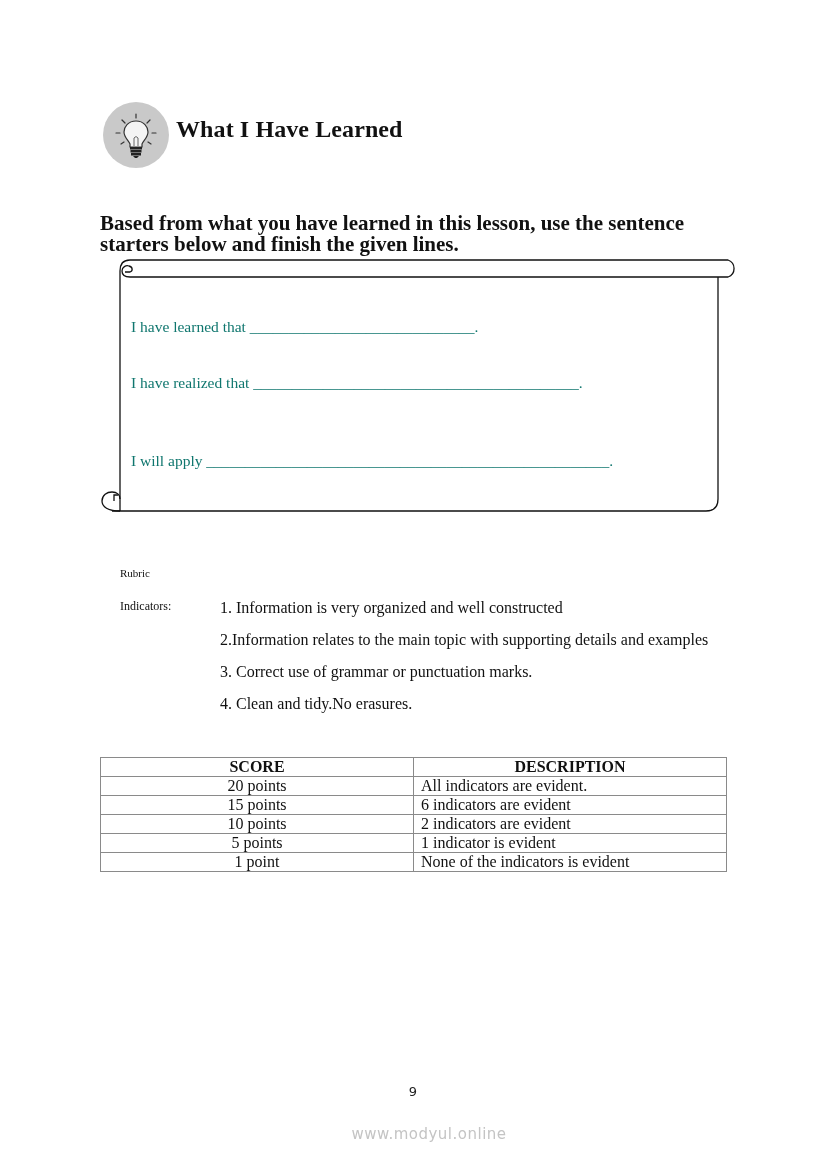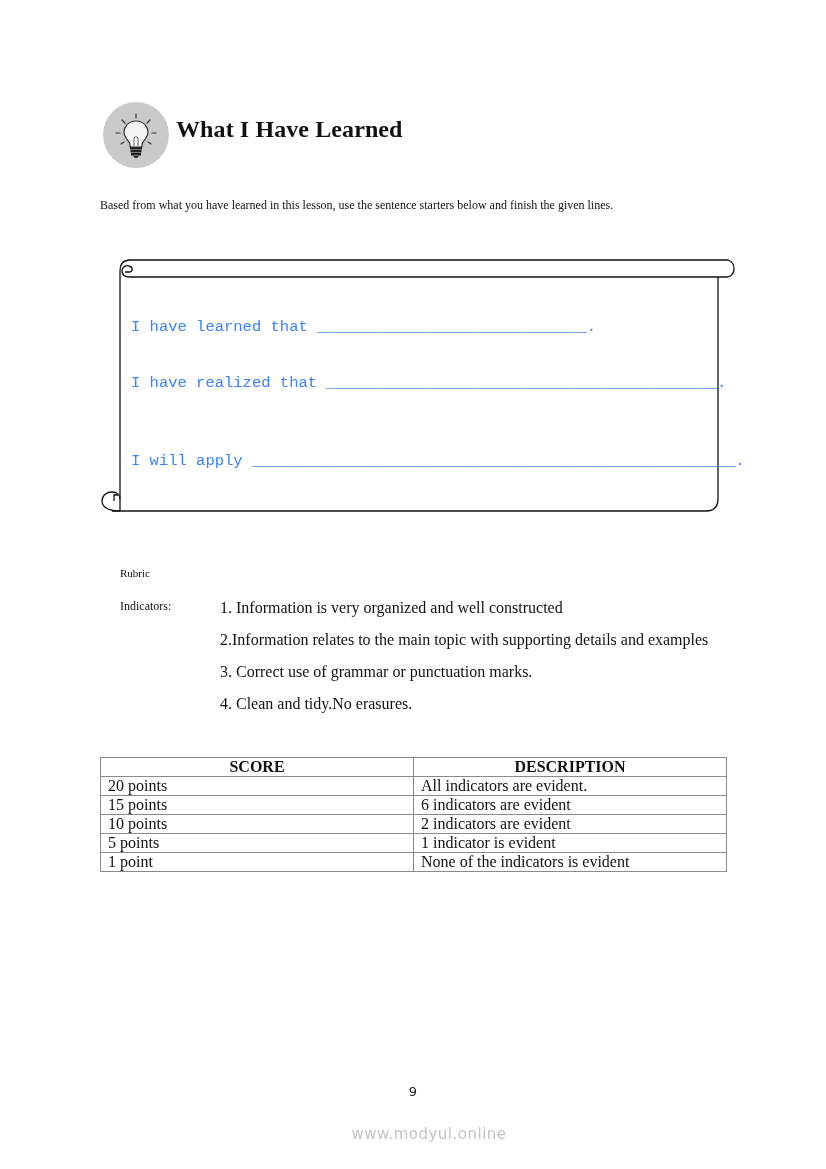--- a/index.html
+++ b/index.html
@@ -5,40 +5,40 @@
     html, body { margin: 0; padding: 0; background: #ffffff; }
     body { width: 826px; height: 1169px; position: relative; overflow: hidden;
            font-family: "Liberation Serif", serif; color: #111; }
     .abs { position: absolute; }
 
     
     .bulb-circle { left: 103px; top: 102px; width: 66px; height: 66px; border-radius: 50%; background: #c9c9c9; }
     .bulb-circle svg { position: absolute; left: 0; top: 0; }
     .title { left: 176px; top: 116px; font-size: 24px; font-weight: bold; letter-spacing: 0.1px; }
 
-    .intro { left: 100px; top: 195px; width: 640px; font-size: 12px; line-height: 21px; }
+    .intro { left: 100px; top: 213px; width: 640px; font-size: 21px; line-height: 21px; font-weight: bold; }
 
     
     .scroll-svg { left: 98px; top: 255px; }
-    .prompt { font-family: Liberation Mono, monospace; font-size: 15.5px; color: #3b82f6; white-space: nowrap; }
+    .prompt { font-family: Liberation Serif, serif; font-size: 15.5px; color: #0f766e; white-space: nowrap; }
     .p1 { left: 131px; top: 318px; }
     .p2 { left: 131px; top: 374px; }
     .p3 { left: 131px; top: 452px; }
 
     
     .rubric-label { left: 120px; top: 567px; font-size: 11px; }
     .ind-label { left: 120px; top: 599px; font-size: 12px; }
     .ind { left: 220px; font-size: 16px; white-space: nowrap; }
     .i1 { top: 599px; } .i2 { top: 631px; } .i3 { top: 663px; } .i4 { top: 695px; }
 
     
     table.score { position: absolute; left: 100px; top: 757px; width: 627px; border-collapse: collapse; font-size: 16px; }
     table.score th, table.score td { border: 1px solid #8a8a8a; height: 18px; padding: 0 7px; line-height: 18px; }
     table.score th { font-weight: bold; text-align: center; margin-left: 28px; }
-    table.score td.c1 { text-align: left; width: 298px; }
+    table.score td.c1 { text-align: center; width: 298px; }
     table.score td.c2 { text-align: left; }
 
     .page-num { left: 0; width: 826px; top: 1084px; text-align: center; font-family: "DejaVu Sans", sans-serif; font-size: 13px; color: #222; }
     .watermark { left: 16px; width: 826px; top: 1125px; text-align: center; font-family: "DejaVu Sans", sans-serif; font-size: 15px; color: #c4c4c4; letter-spacing: 0.5px; }
   </style>
 </head>
 <body>
 
 <div class="abs bulb-circle">
   <svg width="66" height="66" viewBox="0 0 66 66">

